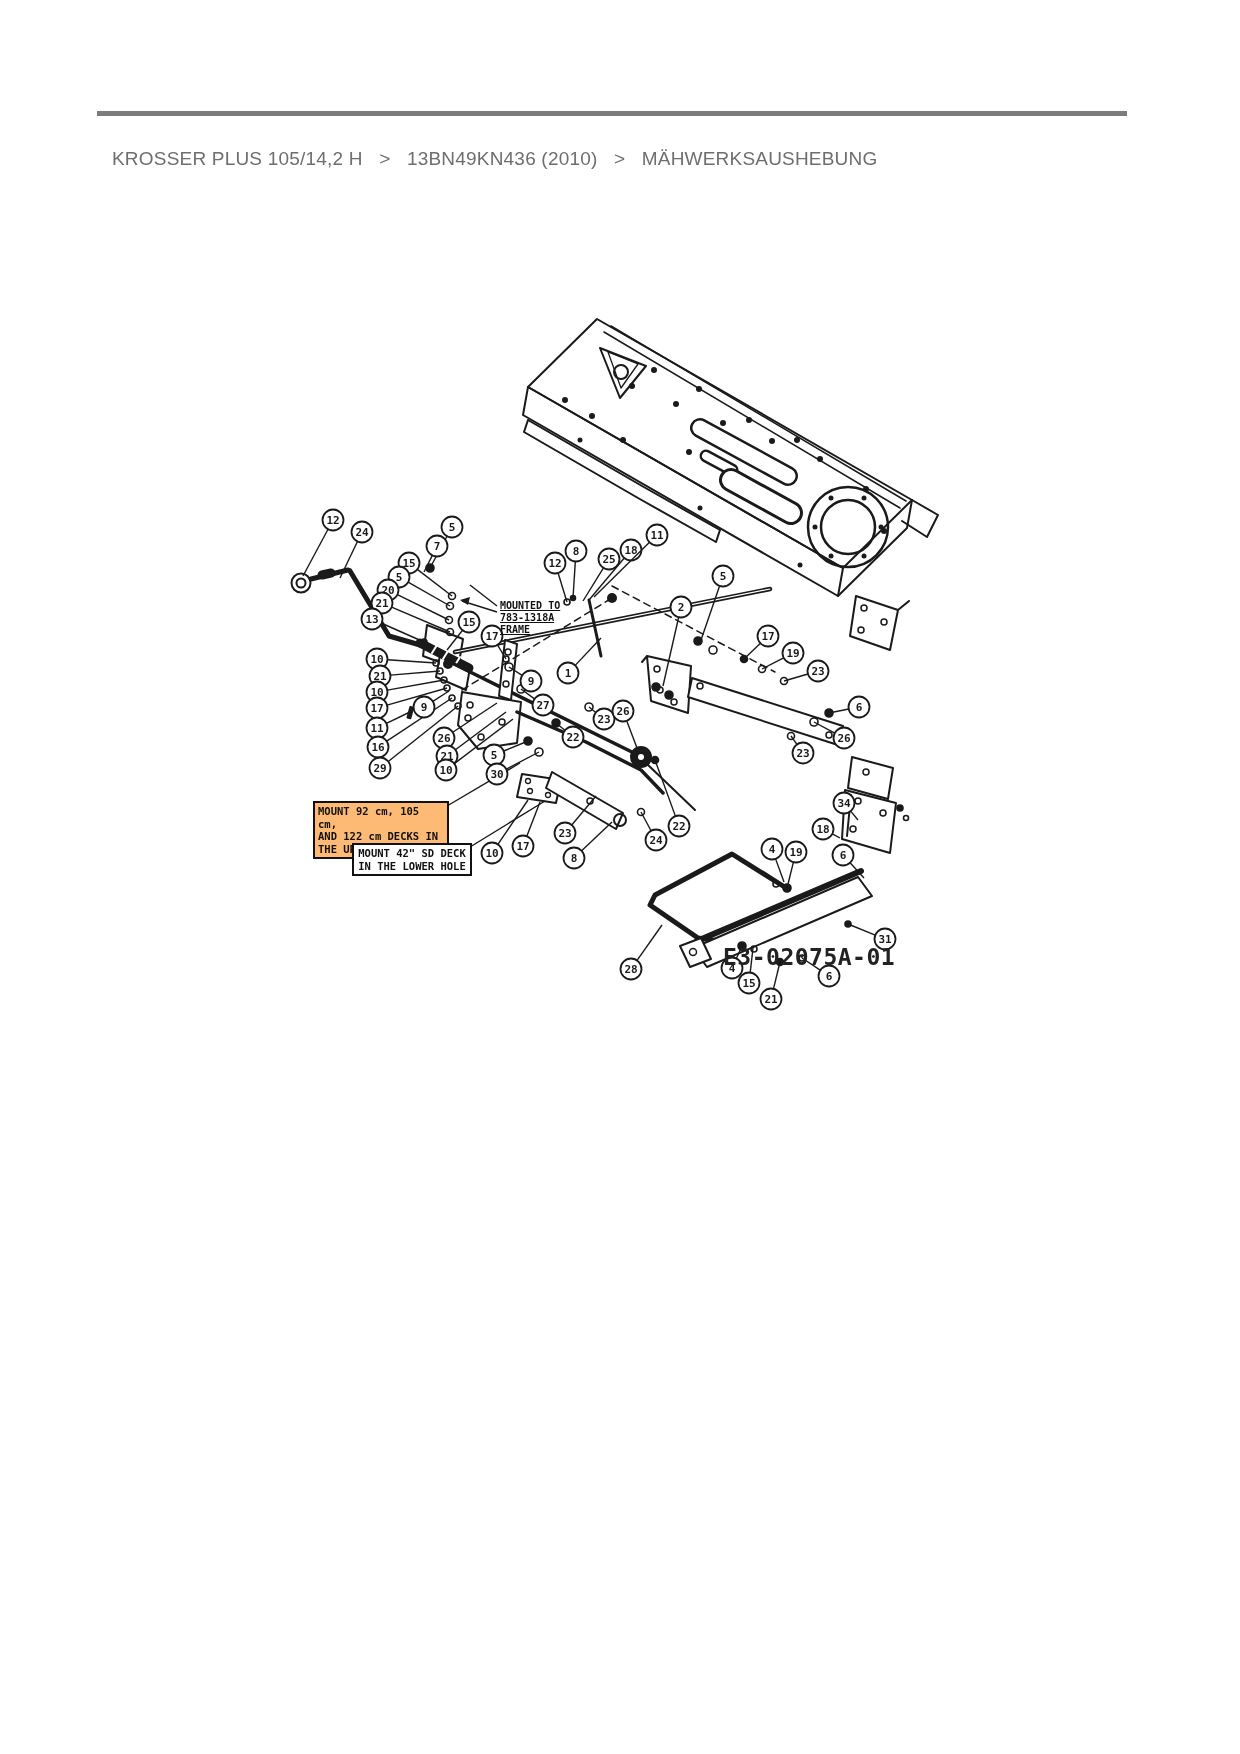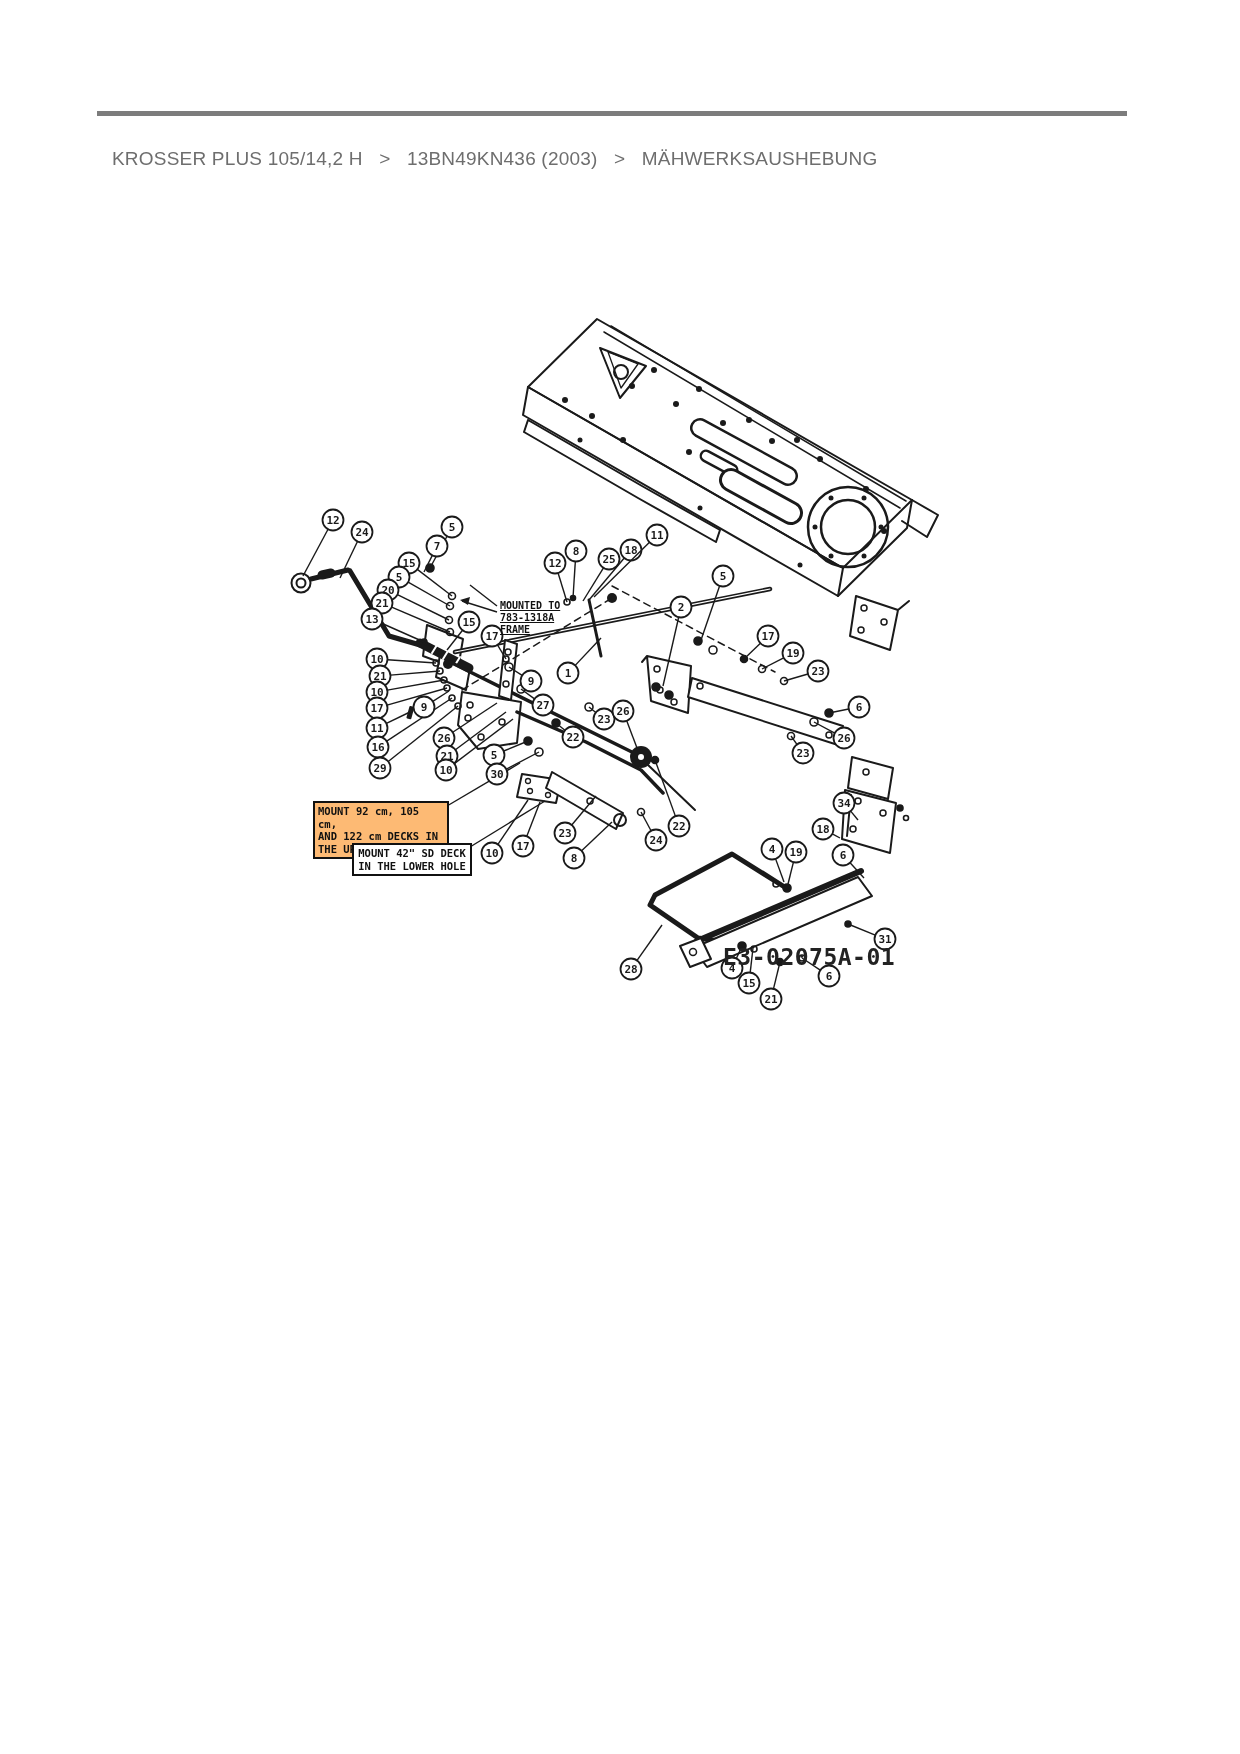--- a/index.html
+++ b/index.html
@@ -15,21 +15,21 @@
   svg#diagram-svg{position:absolute;left:0;top:0;}
 </style>
 </head>
 <body>
 
 <div class="top-rule"></div>
 
 <div class="breadcrumb">
   <span>KROSSER PLUS 105/14,2 H</span>
   <span class="sep">&gt;</span>
-  <span>13BN49KN436 (2003)</span>
+  <span>13BN49KN436 (2010)</span>
   <span class="sep">&gt;</span>
   <span>MÄHWERKSAUSHEBUNG</span>
 </div>
 
 <svg id="diagram-svg" width="1240" height="1754" viewBox="0 0 1240 1754" xmlns="http://www.w3.org/2000/svg">
   <g id="machine-art" stroke="#1a1a1a" fill="none" stroke-width="2" stroke-linejoin="round" stroke-linecap="round">
 
     <path d="M597,319 L912,500 L843,568 L528,387 Z"></path>
     <path d="M528,387 L843,568 L838,596 L523,415 Z"></path>
     <path d="M912,500 L907,528 L838,596"></path>

